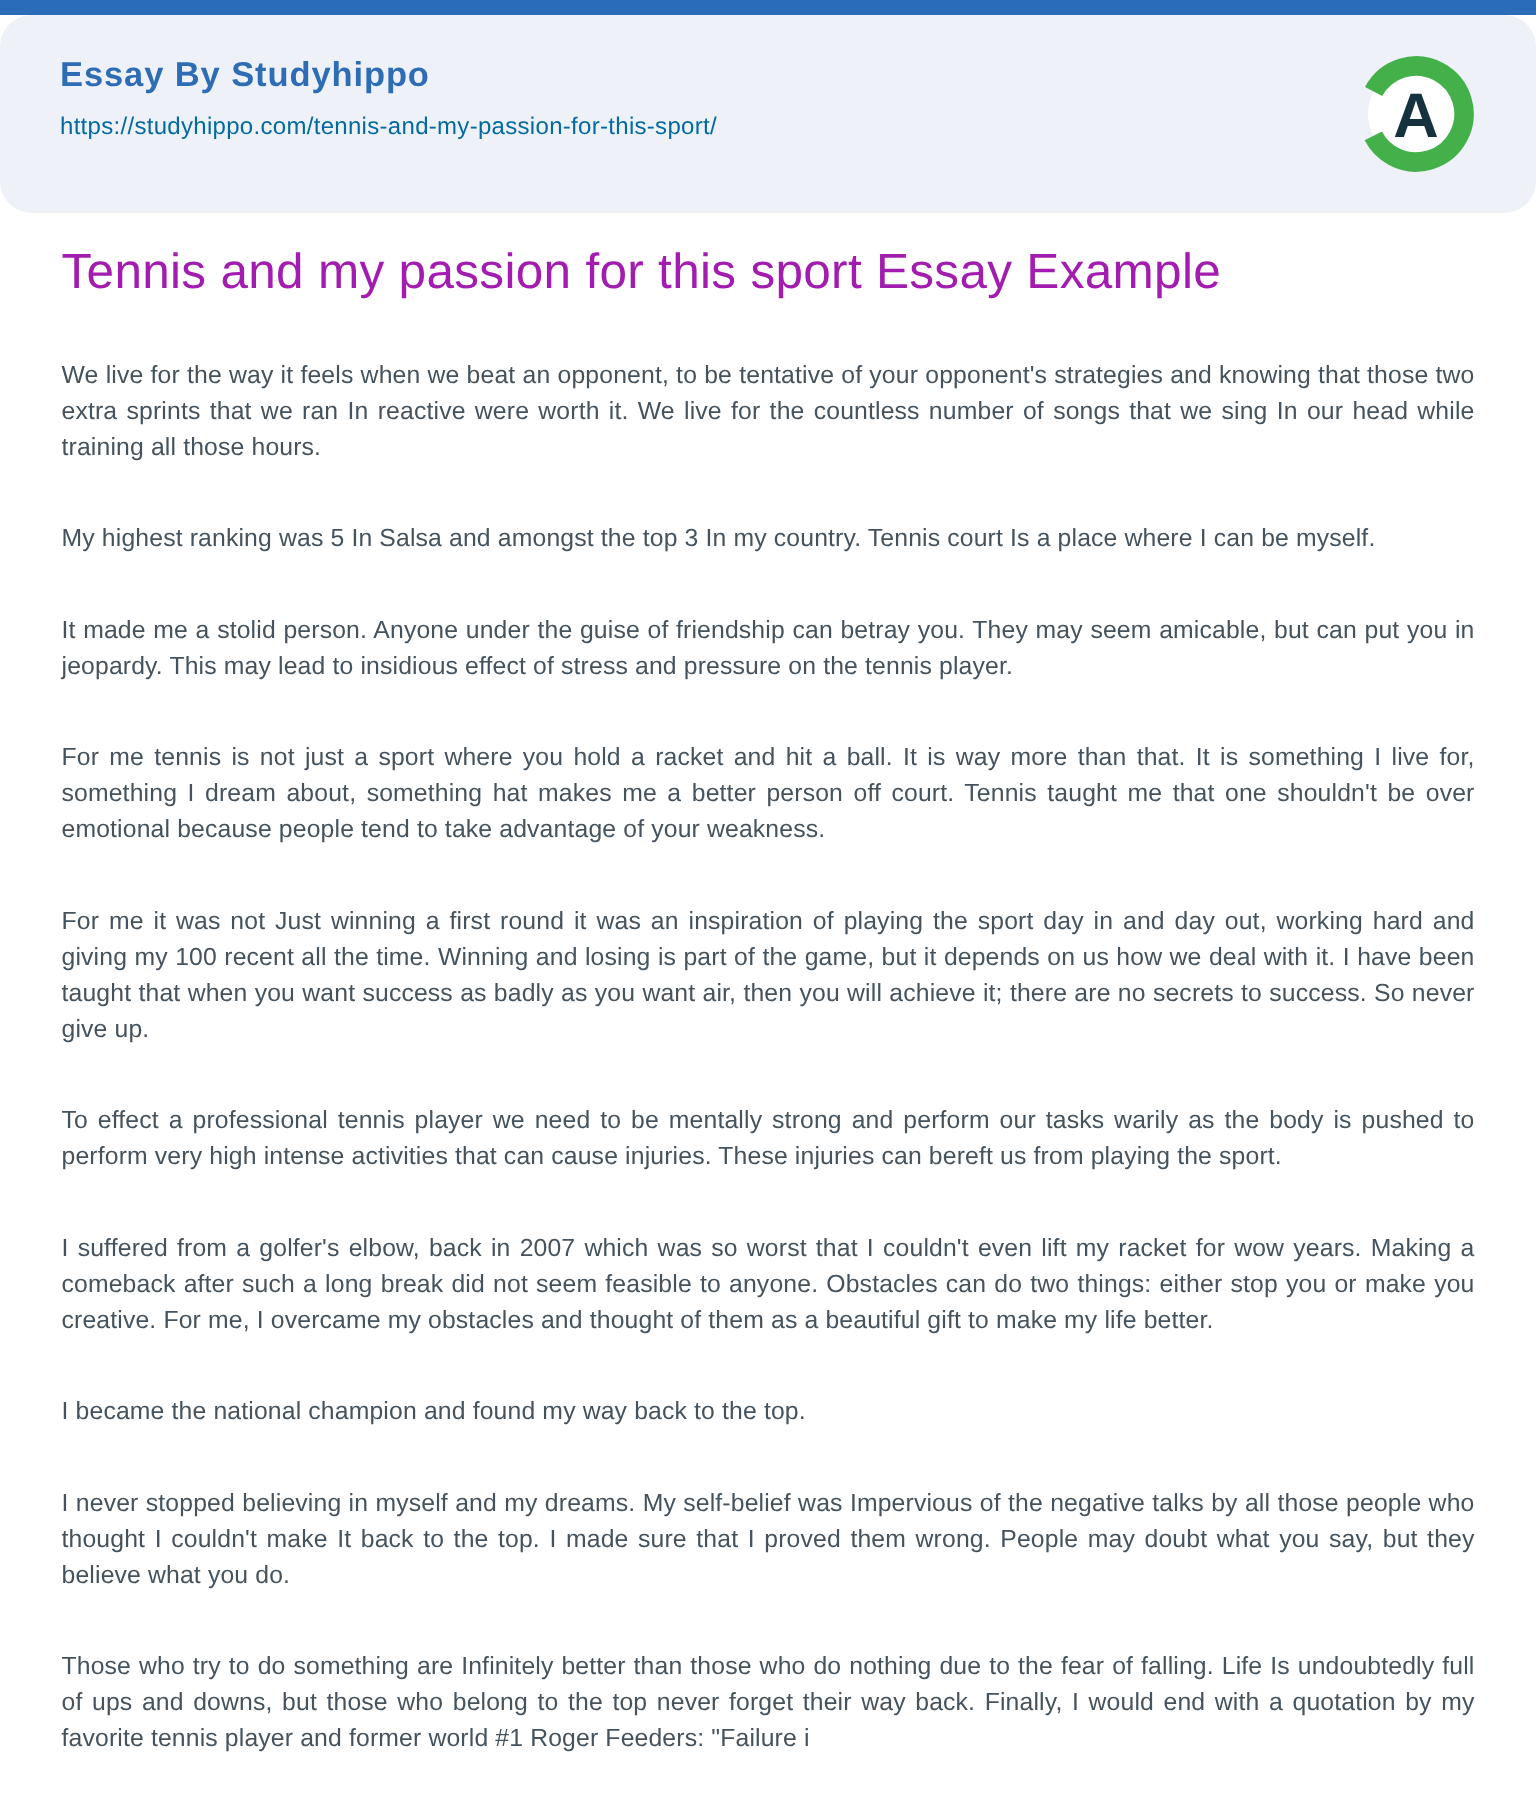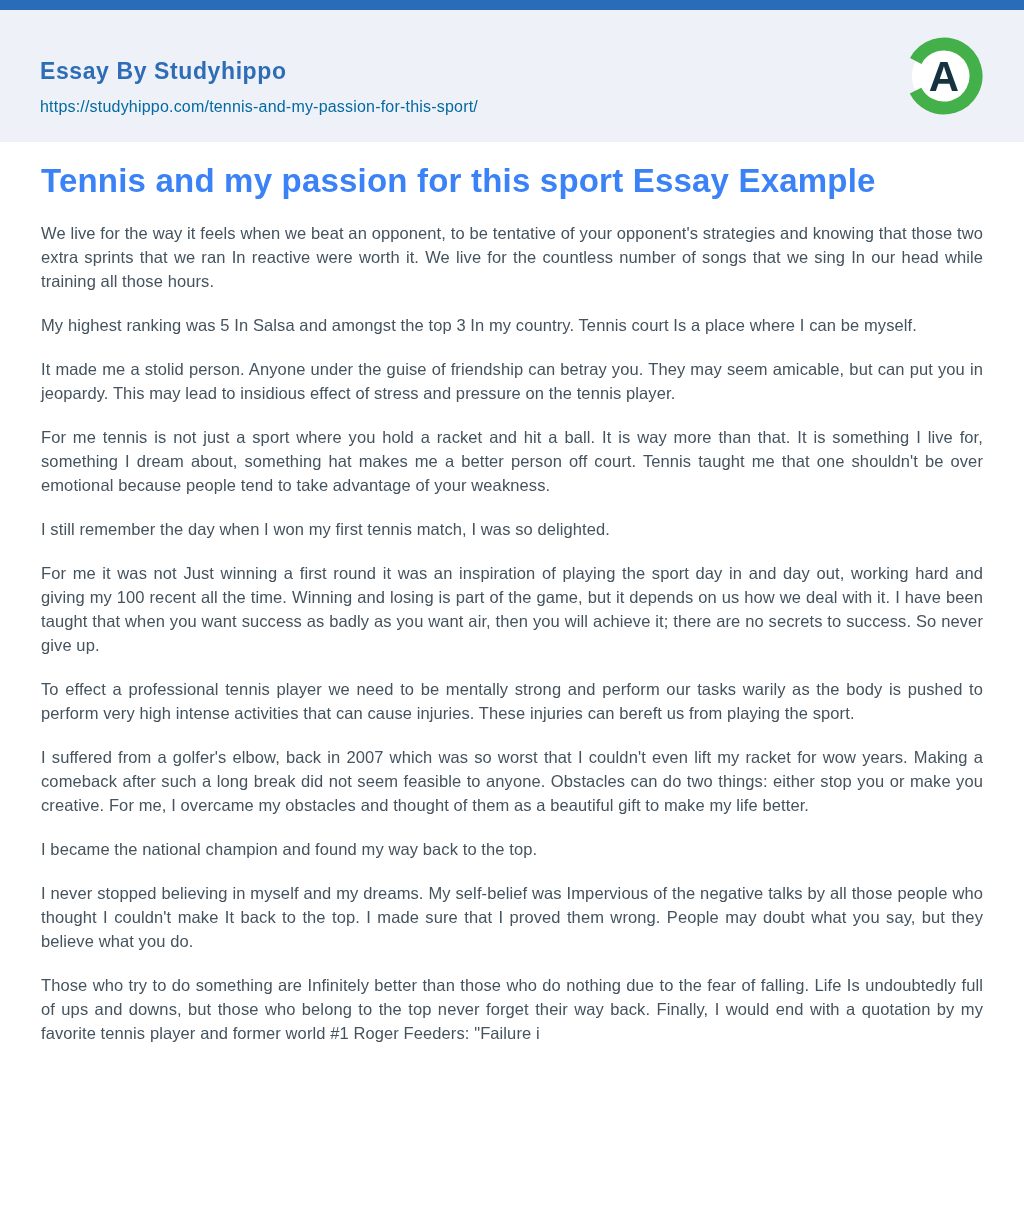--- a/index.html
+++ b/index.html
@@ -14,22 +14,23 @@
   .topbar {
     height: 10px;
     background: #2b6cb8;
     width: 100%;
   }
   .header {
     background: #eef2f8;
     padding: 26px 40px 26px 40px;
     display: flex;
     justify-content: space-between;
-    align-items: flex-end;
+    align-items: flex-start;
     min-height: 118px;
+    border-radius: 21px;
   }
   .header-text { display: flex; flex-direction: column; }
   .site-title {
     color: #2e6db6;
     font-size: 23px;
     font-weight: bold;
     letter-spacing: 0.6px;
     margin-bottom: 13px;
   }
   .site-url {
@@ -38,33 +39,33 @@
     text-decoration: none;
     letter-spacing: 0.2px;
     cursor: pointer;
   }
   .logo { width: 80px; height: 80px; flex: 0 0 auto; }
   .logo svg { display: block; }
   .content {
     padding: 20px 41px 0 41px;
   }
   h1.article-title {
-    color: #3b82f6;
+    color: #a21caf;
     font-size: 33px;
     line-height: 1.17;
-    font-weight: bold;
+    font-weight: normal;
     letter-spacing: 0.2px;
     margin-bottom: 4px;
   }
   .para {
     color: #45535e;
     font-size: 16.5px;
     line-height: 24px;
     text-align: justify;
-    margin-top: 20px;
+    margin-top: 37px;
     letter-spacing: 0.1px;
   }
 </style>
 </head>
 <body>
 
 <div class="topbar"></div>
 
 <header class="header">
   <div class="header-text">
@@ -85,21 +86,20 @@
 
       <p class="para">We live for the way it feels when we beat an opponent, to be tentative of your opponent's strategies and knowing that those two extra sprints that we ran In reactive were worth it. We live for the countless number of songs that we sing In our head while training all those hours.</p>
 
 
       <p class="para">My highest ranking was 5 In Salsa and amongst the top 3 In my country. Tennis court Is a place where I can be myself.</p>
 
       <p class="para">It made me a stolid person. Anyone under the guise of friendship can betray you. They may seem amicable, but can put you in jeopardy. This may lead to insidious effect of stress and pressure on the tennis player.</p>
 
       <p class="para">For me tennis is not just a sport where you hold a racket and hit a ball. It is way more than that. It is something I live for, something I dream about, something hat makes me a better person off court. Tennis taught me that one shouldn't be over emotional because people tend to take advantage of your weakness.</p>
 
-      <p class="para">I still remember the day when I won my first tennis match, I was so delighted.</p>
 
       <p class="para">For me it was not Just winning a first round it was an inspiration of playing the sport day in and day out, working hard and giving my 100 recent all the time. Winning and losing is part of the game, but it depends on us how we deal with it. I have been taught that when you want success as badly as you want air, then you will achieve it; there are no secrets to success. So never give up.</p>
 
       <p class="para">To effect a professional tennis player we need to be mentally strong and perform our tasks warily as the body is pushed to perform very high intense activities that can cause injuries. These injuries can bereft us from playing the sport.</p>
 
       <p class="para">I suffered from a golfer's elbow, back in 2007 which was so worst that I couldn't even lift my racket for wow years. Making a comeback after such a long break did not seem feasible to anyone. Obstacles can do two things: either stop you or make you creative. For me, I overcame my obstacles and thought of them as a beautiful gift to make my life better.</p>
 
       <p class="para">I became the national champion and found my way back to the top.</p>
 
       <p class="para">I never stopped believing in myself and my dreams. My self-belief was Impervious of the negative talks by all those people who thought I couldn't make It back to the top. I made sure that I proved them wrong. People may doubt what you say, but they believe what you do.</p>

